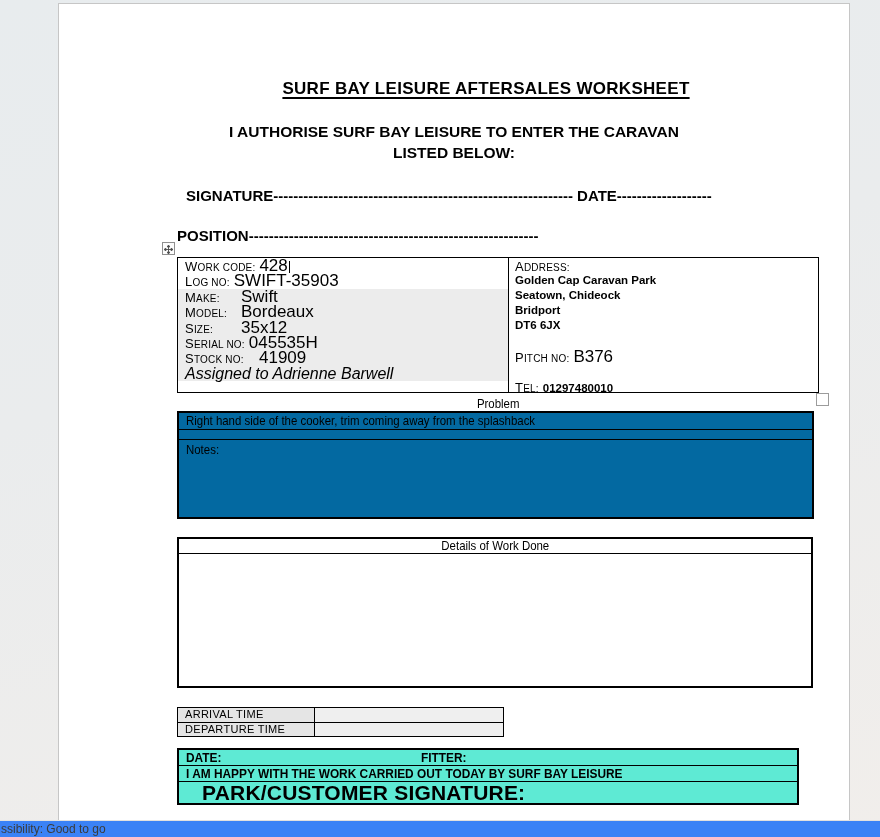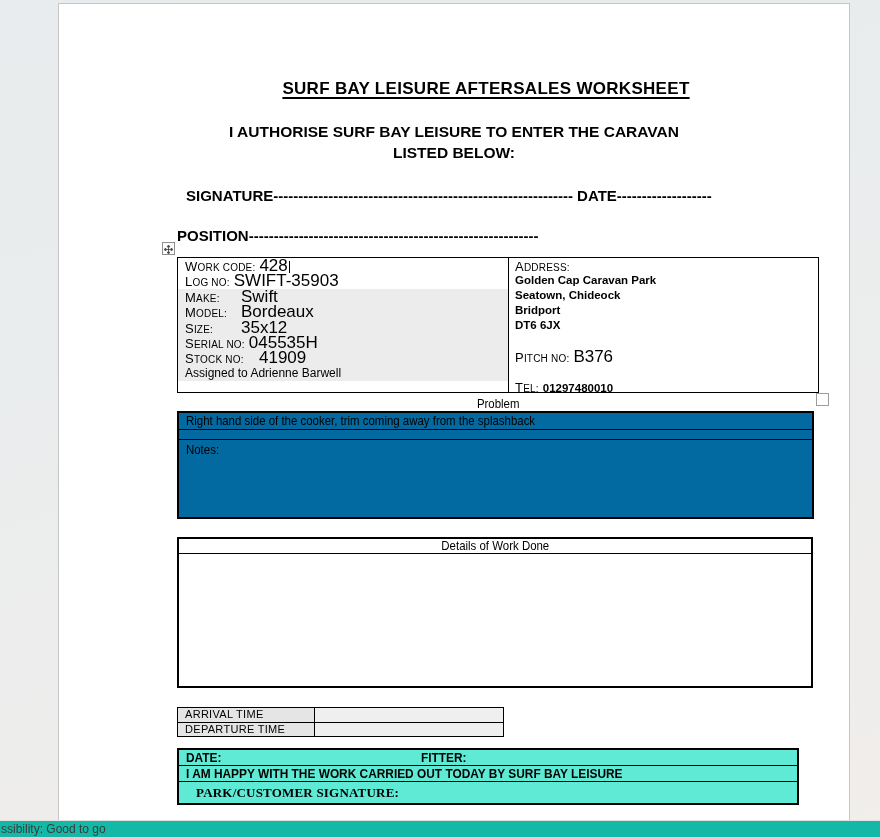--- a/index.html
+++ b/index.html
@@ -6,21 +6,21 @@
   body{
     width:880px;height:837px;position:relative;overflow:hidden;
     font-family:"Liberation Sans","DejaVu Sans",sans-serif;
     background:linear-gradient(165deg,#e8ecee 0%,#eaeced 40%,#f1eeeb 100%);
   }
   .page{
     position:absolute;left:58px;top:3px;width:792px;height:830px;
     background:#ffffff;border:1px solid #c6c6c6;border-bottom:none;box-sizing:border-box;
   }
   .statusbar{
-    position:absolute;left:0;bottom:0;width:880px;height:17px;background:#14b8a6;
+    position:absolute;left:0;bottom:0;width:880px;height:17px;background:#3b82f6;
     border-top:1px solid #e3e1df;display:flex;align-items:center;
     font-size:12px;color:#3b3b3b;z-index:9;padding-left:1px;box-sizing:border-box;
   }
   
   .title{position:absolute;left:0;width:100%;top:75px;text-align:center;
     font-size:17px;font-weight:bold;letter-spacing:.3px;
     text-decoration:underline;text-decoration-thickness:2px;text-underline-offset:3px;color:#000;padding-left:32px;}
   .auth{position:absolute;left:0;width:100%;top:117px;text-align:center;
     font-size:15.5px;font-weight:bold;line-height:21px;color:#000;}
   .ruleline{position:absolute;font-size:15px;font-weight:bold;white-space:nowrap;color:#000;}
@@ -37,21 +37,21 @@
     border:1px solid #000;box-sizing:border-box;display:flex;}
   .wt-left{width:331px;border-right:1px solid #000;box-sizing:border-box;}
   .wt-right{flex:1;padding-left:6px;}
   .wt-row{height:15.4px;line-height:15.4px;padding-left:7px;white-space:nowrap;}
   .wt-row.shaded{background:#ececec;}
   .fl{display:inline-block;font-size:10px;letter-spacing:.2px;color:#000;}
   .fl::first-letter{font-size:13px;}
   .fv{font-size:17px;color:#000;margin-left:4px;}
   .tab52 .fl{min-width:52px;}
   .tab70 .fl{min-width:70px;}
-  .assigned{font-size:12px;letter-spacing:0;}
+  .assigned{font-size:16px;letter-spacing:0;font-style:italic;}
   .wr-line{height:15.1px;line-height:15.1px;white-space:nowrap;}
   .addr{font-size:11.5px;font-weight:bold;color:#000;}
   .telv{font-size:11.5px;font-weight:bold;margin-left:4px;color:#000;}
   .caret{display:inline-block;width:1px;height:12px;background:#000;margin-left:1px;vertical-align:-2px;}
   
   .cond{display:inline-block;transform:scaleX(.88);transform-origin:left center;white-space:nowrap;}
   .cond-c{display:inline-block;transform:scaleX(.88);transform-origin:center center;white-space:nowrap;}
   
   .problem-label{position:absolute;left:118px;top:392px;width:642px;height:15px;
     text-align:center;font-size:13px;color:#000;}
@@ -73,22 +73,22 @@
     padding-left:7px;font-size:11px;letter-spacing:.3px;background:#e5e5e5;}
   .tt-value{flex:1;background:#efefef;}
   
   .footer-table{position:absolute;left:118px;top:744px;width:622px;
     border:2px solid #000;box-sizing:border-box;background:#5eead4;}
   .ft-row1{display:flex;height:15px;line-height:15px;border-bottom:1px solid #000;
     font-size:13.5px;font-weight:bold;}
   .ft-date{width:242px;padding-left:7px;box-sizing:border-box;}
   .ft-row2{height:15px;line-height:15px;border-bottom:1px solid #000;padding-left:7px;
     font-size:13.5px;font-weight:bold;}
-  .ft-row3{height:21px;line-height:21px;padding-left:17px;font-size:13px;
-    font-weight:bold;letter-spacing:.2px;font-family:Liberation Serif, serif;}
+  .ft-row3{height:21px;line-height:21px;padding-left:23px;font-size:21px;
+    font-weight:bold;letter-spacing:.2px;}
 </style>
 </head>
 <body>
 
 <div class="page">
 
   <div class="title">SURF BAY LEISURE AFTERSALES WORKSHEET</div>
 
   <div class="auth">
     <div>I AUTHORISE SURF BAY LEISURE TO ENTER THE CARAVAN</div>

